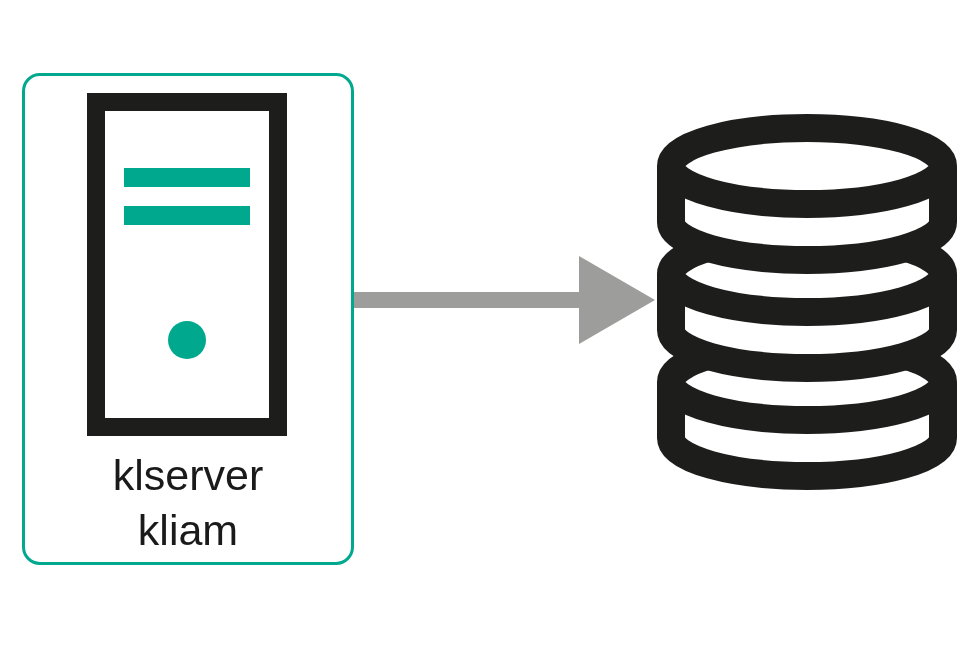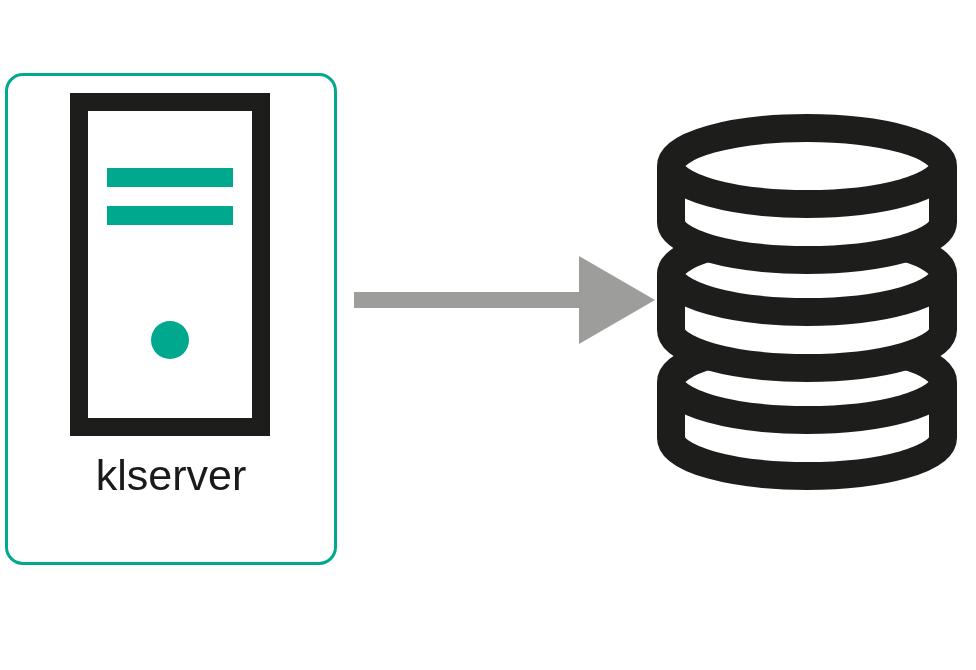--- a/index.html
+++ b/index.html
@@ -11,21 +11,21 @@
     position: relative;
     width: 976px;
     height: 670px;
     background: #ffffff;
     overflow: hidden;
     font-family: "Liberation Sans", sans-serif;
   }
   
   .node-box {
     position: absolute;
-    left: 5px;
+    left: 22px;
     top: 73px;
     width: 332px;
     height: 492px;
     box-sizing: border-box;
     border: 3px solid #00a88e;
     border-radius: 18px;
     background: #ffffff;
   }
   .server-icon {
     position: absolute;
@@ -72,20 +72,21 @@
 
     <svg class="server-icon" viewBox="0 0 200 343" xmlns="http://www.w3.org/2000/svg" aria-hidden="true">
       <rect x="9" y="9" width="182" height="325" fill="#ffffff" stroke="#1d1d1b" stroke-width="18"></rect>
       <rect x="37" y="75" width="126" height="19" fill="#00a88e"></rect>
       <rect x="37" y="113" width="126" height="19" fill="#00a88e"></rect>
       <circle cx="100" cy="247" r="19" fill="#00a88e"></circle>
     </svg>
 
     <div class="node-label">
       <div>klserver</div>
+      <div>kliam</div>
     </div>
   </div>
 
   <svg class="flow-arrow" viewBox="0 0 301 88" xmlns="http://www.w3.org/2000/svg" aria-hidden="true">
     <path d="M0 36 H225 V0 L301 44 L225 88 V52 H0 Z" fill="#9d9d9c"></path>
   </svg>
 
   <svg class="db-icon" viewBox="0 0 300 376" xmlns="http://www.w3.org/2000/svg" aria-hidden="true">
 
     <g>

